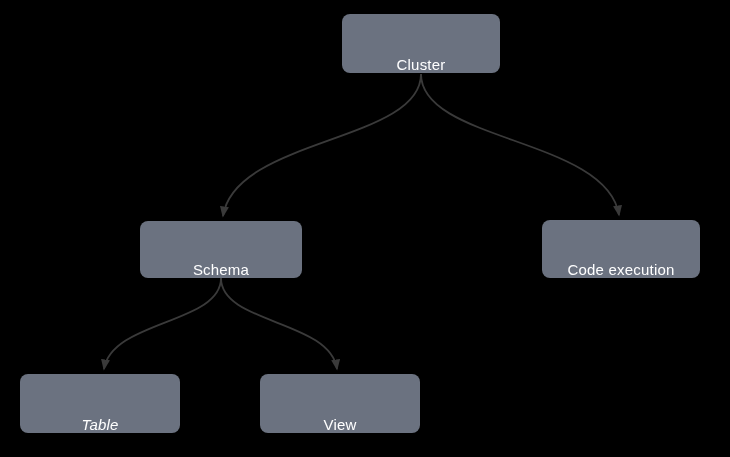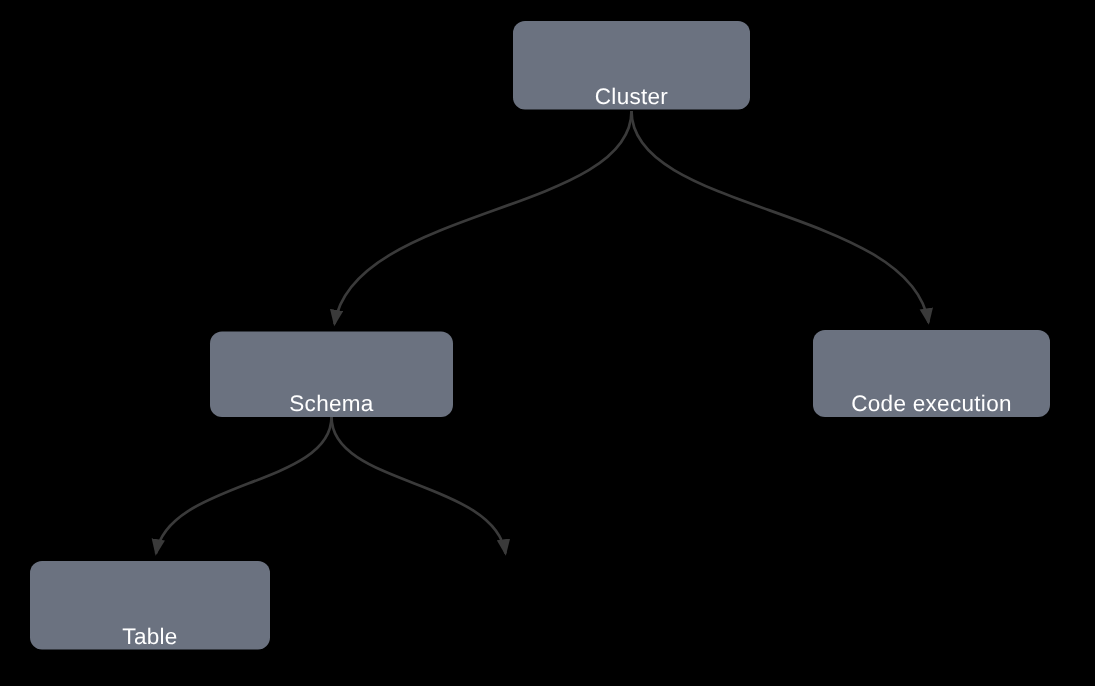--- a/index.html
+++ b/index.html
@@ -37,21 +37,21 @@
     display: flex;
     align-items: flex-end;
     justify-content: center;
     color: var(--node-text);
     font-size: 15px;
     letter-spacing: 0.2px;
   }
   #node-cluster        { left: 342px; top: 14px;  width: 158px; height: 59px; }
   #node-schema         { left: 140px; top: 221px; width: 162px; height: 57px; }
   #node-code-execution { left: 542px; top: 220px; width: 158px; height: 58px; }
-  #node-table          { left: 20px;  top: 374px; width: 160px; height: 59px; }
+  #node-table          { left: 20px;  top: 374px; width: 160px; height: 59px; font-style: italic; }
   #node-view           { left: 260px; top: 374px; width: 160px; height: 59px; }
 </style>
 </head>
 <body>
 
 <div class="canvas">
 
   <svg class="edge-layer" width="730" height="457" viewBox="0 0 730 457" xmlns="http://www.w3.org/2000/svg">
     <defs>
       <marker id="arrowhead" markerWidth="12" markerHeight="10" refX="9.5" refY="4.5" orient="auto" markerUnits="userSpaceOnUse">
@@ -73,14 +73,17 @@
   </div>
 
   <div class="node" id="node-schema">
     <span class="node-label">Schema</span>
   </div>
 
   <div class="node" id="node-table">
     <span class="node-label">Table</span>
   </div>
 
+  <div class="node" id="node-view">
+    <span class="node-label">View</span>
+  </div>
 
 </div>
 
 </body></html>

